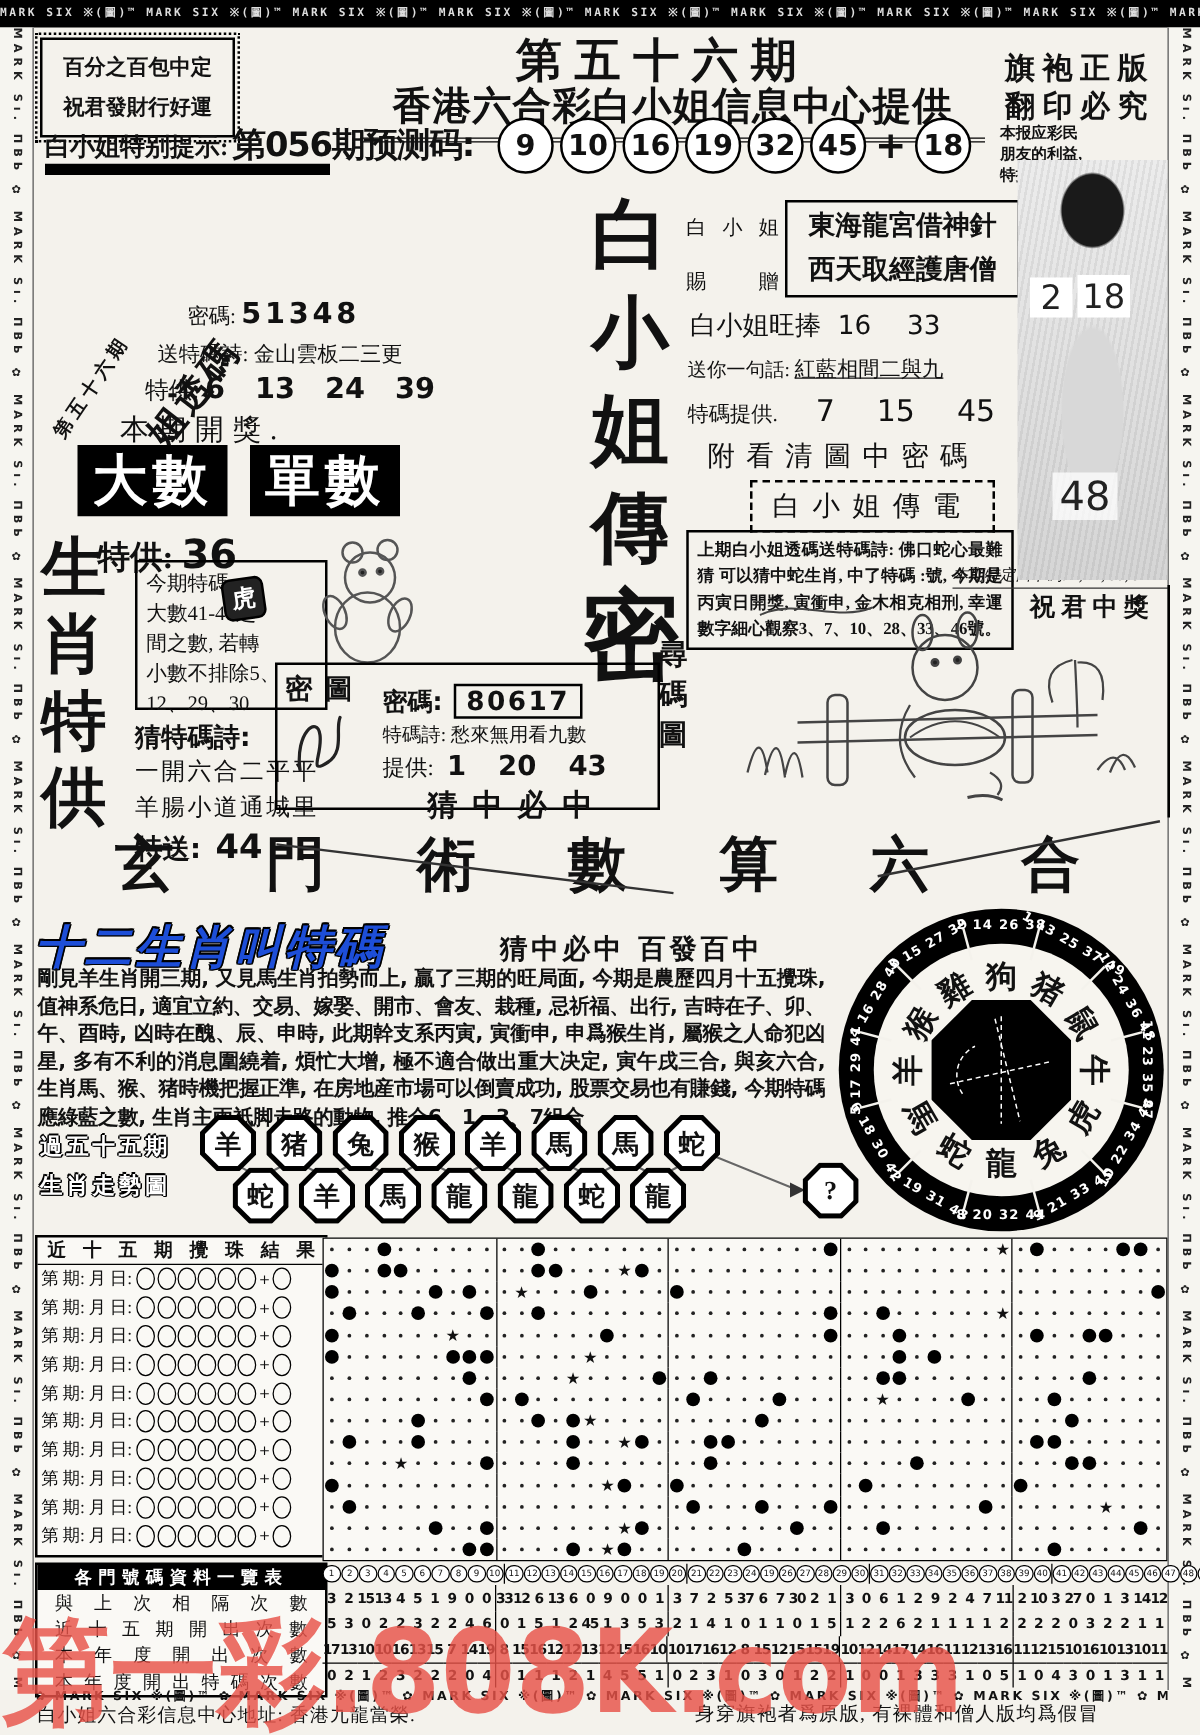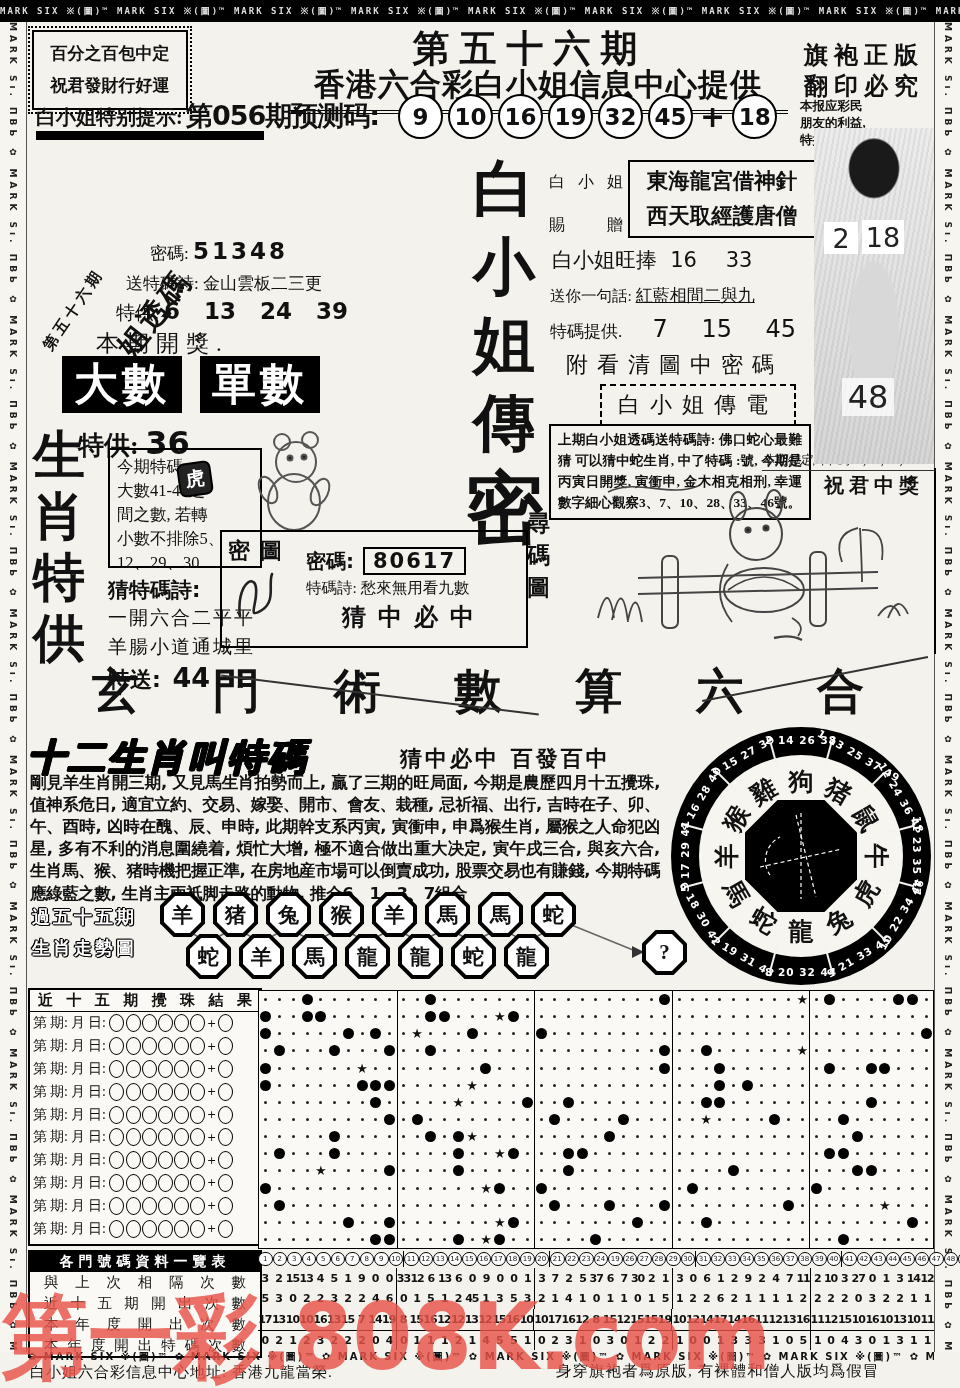--- a/index.html
+++ b/index.html
@@ -122,21 +122,21 @@
   .chip.c18{left:48px;top:92px;width:42px;height:34px;}
   .chip.c48{left:28px;top:250px;width:52px;height:38px;font-size:32px;background:rgba(255,255,255,.75);}
   .cartoon{left:578px;top:468px;width:356px;height:186px;border-right:2.5px solid #000;}
   .cartoon-lbl{position:absolute;right:10px;top:4px;font:bold 20px "Liberation Serif",serif;letter-spacing:5px;}
   
   .banner{left:92px;top:660px;width:772px;display:flex;justify-content:space-between;
     font:bold 47px "Liberation Serif",serif;}
   .scratch{background:#333;height:1.5px;}
   
   .outline-title{left:28px;top:733px;font:bold italic 37px "Liberation Serif",serif;letter-spacing:3px;
-    color:#000000;text-shadow:1.4px 0 #000,-1.4px 0 #000,0 1.4px #000,0 -1.4px #000,
+    color:#1d4ed8;text-shadow:1.4px 0 #000,-1.4px 0 #000,0 1.4px #000,0 -1.4px #000,
     1px 1px #000,-1px -1px #000,1px -1px #000,-1px 1px #000;}
   .slogan{left:400px;top:744px;font:bold 22px "DejaVu Sans",sans-serif;letter-spacing:3px;}
   .paragraph{left:30px;top:772px;width:630px;font:600 16.5px "DejaVu Sans",sans-serif;
     line-height:1.34;text-align:justify;letter-spacing:-0.4px;}
   .trend-lbl{left:32px;top:902px;font:bold 18px "Liberation Serif",serif;letter-spacing:3px;
     line-height:1.7;white-space:pre-line;color:#fff;
     text-shadow:1.2px 0 #000,-1.2px 0 #000,0 1.2px #000,0 -1.2px #000,1px 1px #000,-1px -1px #000;}
   .trend{left:152px;top:890px;width:540px;height:100px;}
   .octo{position:absolute;width:45px;height:45px;background:#000;display:flex;align-items:center;justify-content:center;
     clip-path:polygon(30% 0,70% 0,100% 30%,100% 70%,70% 100%,30% 100%,0 70%,0 30%);}
@@ -300,20 +300,24 @@
     </div>
     <div class="secret-right">
       <div class="sr-row1">
         <span>密碼:</span>
         <span class="boxed">80617</span>
       </div>
       <div class="sr-row2">
         <span>特碼詩:</span>
         <span>愁來無用看九數</span>
       </div>
+      <div class="sr-row3">
+        <span>提供:</span>
+        <b>1 20 43</b>
+      </div>
       <div class="sr-row4">猜中必中</div>
     </div>
   </div>
 
   <div class="abs gift">
       <div>
         <span>白</span>
         <span>小</span>
         <span>姐</span>
       </div>

